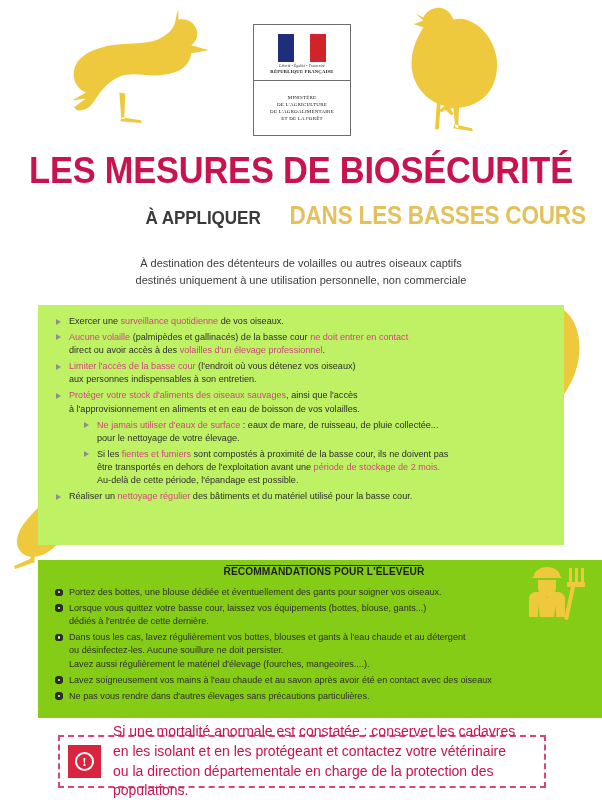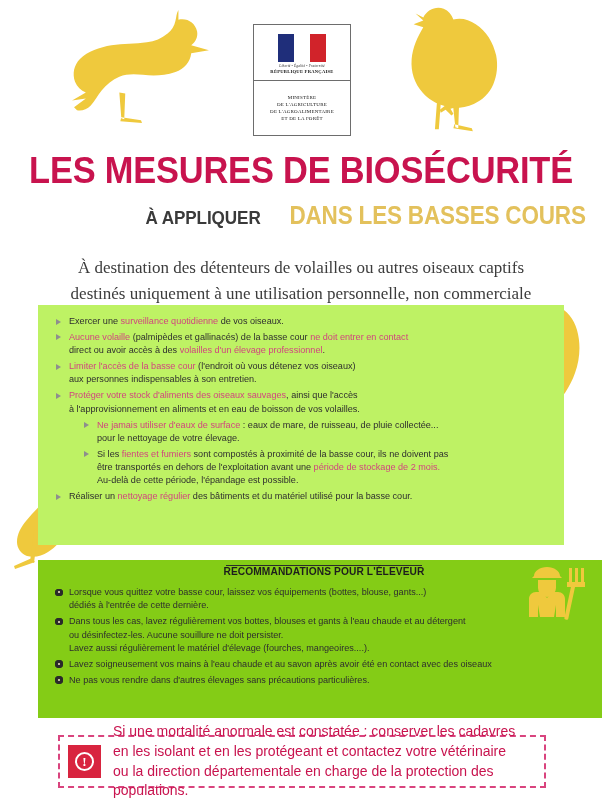--- a/index.html
+++ b/index.html
@@ -124,24 +124,23 @@
     display: inline-block;
     transform: scaleX(.9);
     margin-left: 6px;
   }
 
   
   #intro {
     position: absolute;
     left: 0; right: 0; top: 255px;
     text-align: center;
-    font-size: 17px;
+    font-size: 11px;
     line-height: 1.55;
     color: #3c3c3c;
-    font-family: Liberation Serif, serif;
   }
 
   
   #measures-panel {
     position: absolute;
     left: 38px; top: 305px;
     width: 526px; height: 240px;
     background: #bef264;
   }
   #recos-panel {
@@ -316,20 +315,21 @@
         <div class="li tri indent2"><span class="pk">Ne jamais utiliser d'eaux de surface</span><span> : eaux de mare, de ruisseau, de pluie collectée...</span><br><span>pour le nettoyage de votre élevage.</span></div>
         <div class="li tri indent2"><span>Si les </span><span class="pk">fientes et fumiers</span><span> sont compostés à proximité de la basse cour, ils ne doivent pas</span><br><span>être transportés en dehors de l'exploitation avant une </span><span class="pk">période de stockage de 2 mois.</span><br><span>Au-delà de cette période, l'épandage est possible.</span></div>
         <div class="li tri"><span>Réaliser un </span><span class="pk">nettoyage régulier</span><span> des bâtiments et du matériel utilisé pour la basse cour.</span></div>
       </div>
   </div>
 
   <div id="recos-panel">
     <div id="recos-title-rule"></div>
     <div id="recos-title">RECOMMANDATIONS POUR L'ÉLEVEUR</div>
     <div id="recos-list" class="list">
+        <div class="li circ">Portez des bottes, une blouse dédiée et éventuellement des gants pour soigner vos oiseaux.</div>
         <div class="li circ">Lorsque vous quittez votre basse cour, laissez vos équipements (bottes, blouse, gants...)<br>dédiés à l'entrée de cette dernière.</div>
         <div class="li circ">Dans tous les cas, lavez régulièrement vos bottes, blouses et gants à l'eau chaude et au détergent<br>ou désinfectez-les. Aucune souillure ne doit persister.<br>Lavez aussi régulièrement le matériel d'élevage (fourches, mangeoires....).</div>
         <div class="li circ">Lavez soigneusement vos mains à l'eau chaude et au savon après avoir été en contact avec des oiseaux</div>
         <div class="li circ">Ne pas vous rendre dans d'autres élevages sans précautions particulières.</div>
       </div>
     <svg style="position:absolute;right:24px;top:4px;width:62px;height:58px;" viewBox="0 0 62 58">
       <g fill="#EFC93D">
         <path d="M10 12c0-5 6-9 13-9s13 4 13 9l2 2H8z"></path>
         <path d="M14 16h18v8a9 9 0 0 1-18 0z"></path>
         <path d="M12 28h6l5 6 5-6h6c4 0 7 3 7 7v18h-9V41l-2 12h-14l-2-12v12H5V35c0-4 3-7 7-7z"></path>

